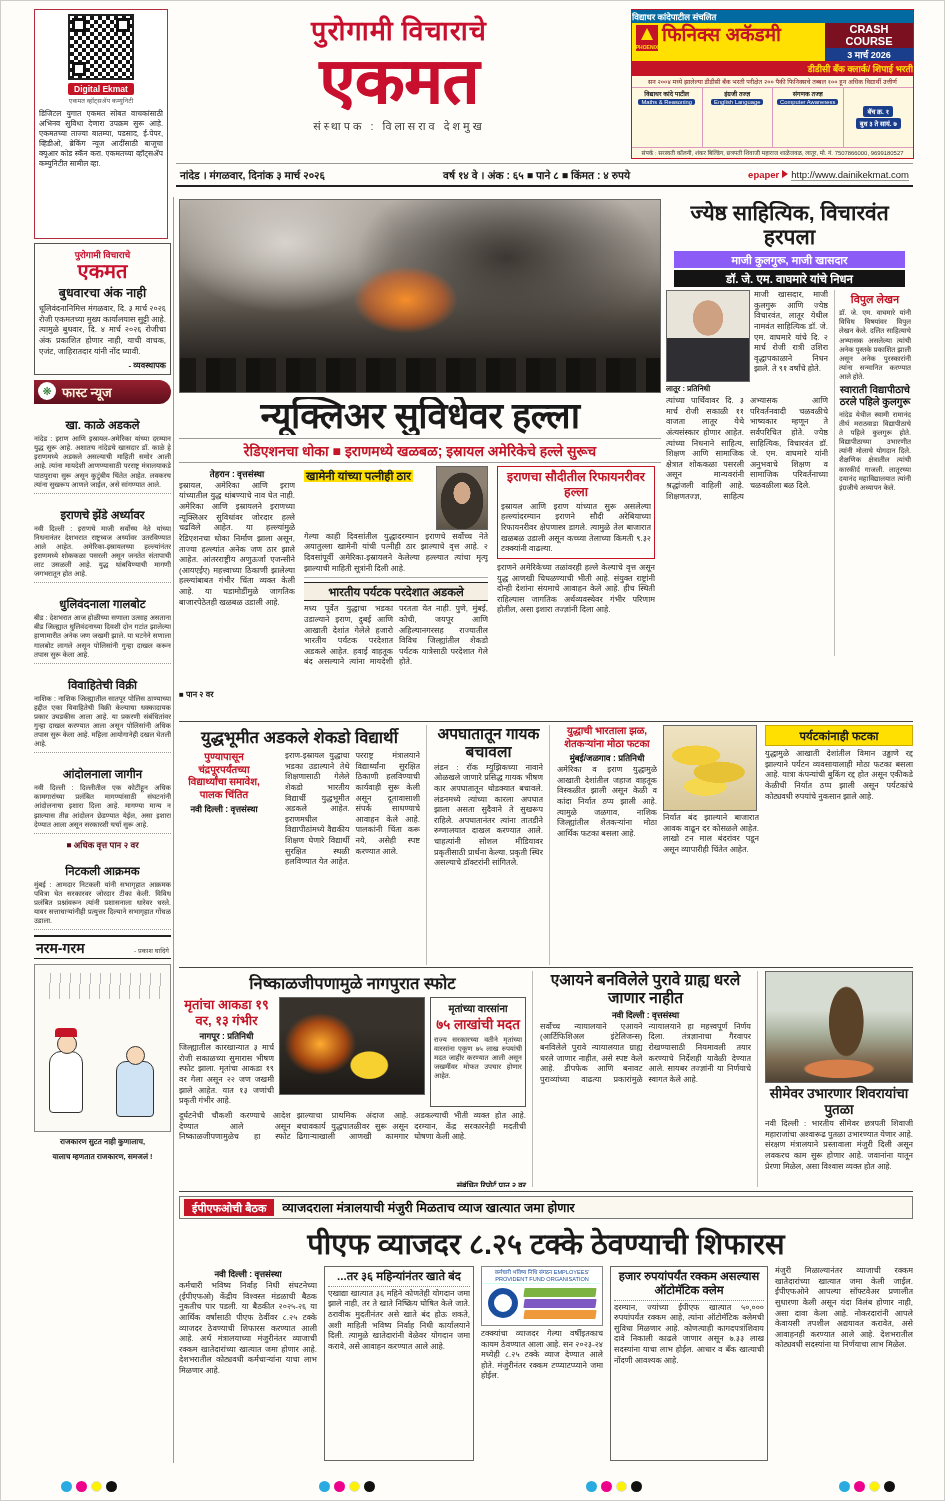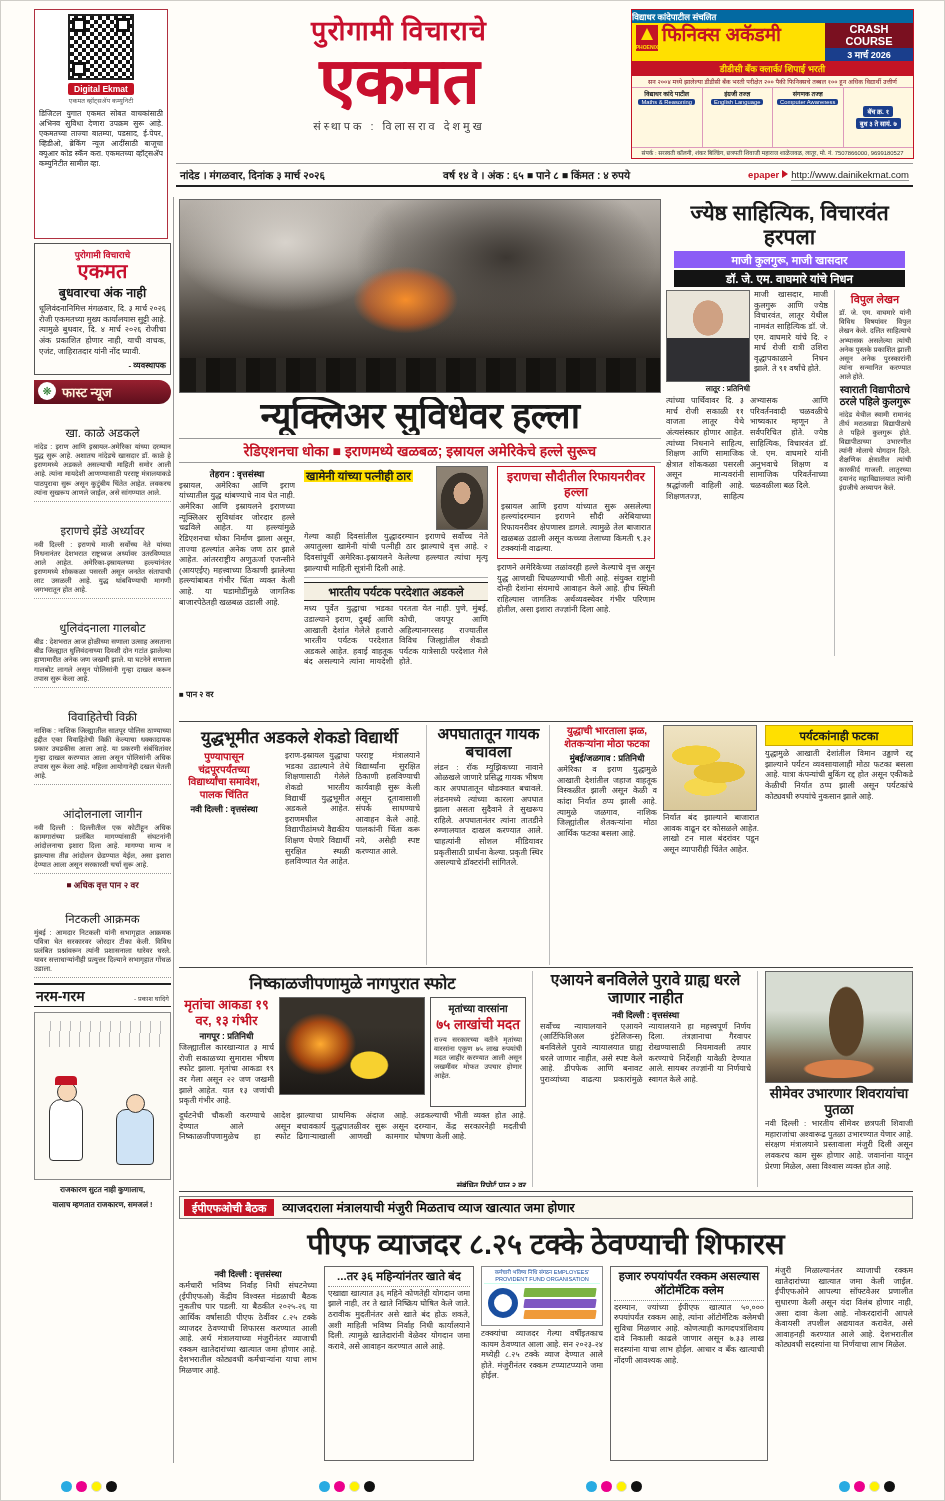--- a/index.html
+++ b/index.html
@@ -34,41 +34,41 @@
   .ad{border:1.5px solid #c41425;background:#fff8e0;display:flex;flex-direction:column;overflow:hidden}
   .ad-top{background:#0369a1;color:#fff;font-size:8.5px;font-weight:bold;text-align:left;padding:1px 0}
   .ad-mid{display:flex}
   .ad-brand-wrap{flex:1;background:#ffe000;display:flex;align-items:flex-start;gap:4px;padding:2px 4px}
   .ad-logo{width:22px;height:26px;background:#c41425;color:#ffe000;font-size:5px;font-weight:bold;display:flex;align-items:flex-end;justify-content:center;padding-bottom:1px;position:relative}
   .ad-logo:before{content:"";position:absolute;top:3px;left:5px;width:0;height:0;border-left:6px solid transparent;border-right:6px solid transparent;border-bottom:12px solid #ffe000}
   .ad-brand{font-size:19px;font-weight:800;color:#c41425;line-height:1}
   .ad-crash{width:88px;background:#7a1020;color:#fff;text-align:center;display:flex;flex-direction:column;justify-content:center}
   .ad-crash .c1{font-size:11px;font-weight:bold}
   .ad-crash .c2{background:#1a3e8c;font-size:9px;font-weight:bold;margin-top:1px}
-  .ad-exam{background:#c41425;color:#ffe000;font-size:9px;font-weight:bold;text-align:center;padding:1px 0}
+  .ad-exam{background:#c41425;color:#ffe000;font-size:9px;font-weight:bold;text-align:right;padding:1px 0}
   .ad-note{font-size:6.3px;color:#7a1020;text-align:center;padding:1px 2px;border-bottom:1px solid #d9b}
   .ad-fac{display:flex;flex:1}
   .ad-cell{flex:1;border-right:1px solid #d9b;display:flex;flex-direction:column;align-items:center;padding:1px}
   .ad-cell:last-child{border-right:none}
   .ad-cell .nm{font-size:6.3px;font-weight:bold;color:#222;text-align:center}
   .ad-cell .sb{background:#1a3e8c;color:#fff;font-size:5.8px;padding:0 3px;border-radius:2px;margin-top:1px;text-align:center}
   .ad-batch{display:flex;flex-direction:column;gap:1px;justify-content:center}
   .ad-batch span{background:#1a3e8c;color:#fff;font-size:6.5px;font-weight:bold;padding:1px 4px;border-radius:2px;text-align:center}
   .ad-contact{font-size:5.9px;color:#333;text-align:center;border-top:1px solid #d9b;padding:1px}
   
   .sidebar{display:flex;flex-direction:column;gap:5px;overflow:hidden}
   .notice{border:1px solid #555;padding:4px;text-align:center}
   .n-tag{font-family:"Liberation Serif",serif;color:#c8102e;font-weight:bold;font-size:9px}
   .n-logo{font-family:"Liberation Serif",serif;color:#c8102e;font-weight:800;font-size:20px;line-height:1}
   .n-head{font-weight:bold;font-size:12.5px;margin:3px 0}
   .n-sign{font-size:8px;font-weight:bold;text-align:right;margin-top:2px}
   .fn-bar{position:relative;background:linear-gradient(180deg,#97202f,#5e0f1c);color:#ffefd8;font-weight:bold;font-size:13px;padding:3px 6px 3px 28px;border-radius:0 14px 14px 0}
   .fn-ico{position:absolute;left:4px;top:2px;width:18px;height:18px;background:#fff;border-radius:50%;color:#2e7d32;font-size:11px;text-align:center;line-height:18px}
   .fn-item{border-bottom:1px dotted #999;padding-bottom:4px}
-  .fn-h{font-weight:normal;font-size:11.5px;text-align:center;margin:16px 0 2px}
+  .fn-h{font-weight:bold;font-size:11.5px;text-align:center;margin:8px 0 2px}
   .fn-more{font-weight:bold;font-size:8.5px;text-align:center;color:#5e0f1c}
   .ct-head{border-top:2px solid #222;border-bottom:1px solid #222;display:flex;justify-content:space-between;align-items:baseline;padding:1px 2px}
   .ct-title{font-weight:800;font-size:14px}
   .ct-credit{font-size:6.5px;color:#444}
   .cartoon-img{height:168px;border:1px solid #888;background:#fcfaf4;position:relative;overflow:hidden}
   .fig{position:absolute;border:1.5px solid #333;background:#fff}
   .f1{left:14px;bottom:18px;width:34px;height:62px;border-radius:12px 12px 4px 4px}
   .f1:before{content:"";position:absolute;top:-18px;left:7px;width:18px;height:18px;border:1.5px solid #333;border-radius:50%;background:#f6d7b8}
   .f1:after{content:"";position:absolute;top:-24px;left:5px;width:22px;height:9px;background:#c41425;border-radius:4px 4px 0 0}
   .f2{right:16px;bottom:14px;width:38px;height:56px;border-radius:10px 10px 4px 4px;background:#cfe3f5}
@@ -78,21 +78,21 @@
   
   .photo-main{background:
     radial-gradient(70px 45px at 47% 52%, rgba(255,145,40,.95), rgba(255,100,20,.45) 55%, rgba(0,0,0,0) 75%),
     radial-gradient(200px 120px at 68% 30%, #3c3732, rgba(60,55,50,0) 75%),
     radial-gradient(160px 100px at 22% 22%, #d8d3cc, rgba(216,211,204,0) 70%),
     linear-gradient(180deg,#b7b1aa 0%,#8a847c 35%,#4d4740 62%,#2a2622 82%,#1c1a17 100%);position:relative;border:1px solid #666}
   .skyline{position:absolute;left:0;right:0;bottom:0;height:34px;background:repeating-linear-gradient(90deg,#191714 0 16px,#2b2824 16px 26px,#14120f 26px 40px)}
   .portrait{width:84px;height:92px;border:1px solid #666;background:
     radial-gradient(24px 28px at 50% 30%, #cfa183 62%, rgba(0,0,0,0) 64%),
     linear-gradient(180deg,#e9e4d9 0 52%, #2f2f33 52%)}
-  .caption{font-size:7.5px;font-weight:bold;text-align:right;margin-top:1px}
+  .caption{font-size:7.5px;font-weight:bold;text-align:left;margin-top:1px}
   .photo-woman{width:52px;height:64px;border:1px solid #666;background:
     radial-gradient(14px 18px at 50% 42%, #d0a788 60%, rgba(0,0,0,0) 62%),
     radial-gradient(30px 40px at 50% 55%, #3a332b 70%, rgba(0,0,0,0) 72%),
     linear-gradient(180deg,#8d8273 0 30%,#5d5448 100%)}
   .photo-banana{width:94px;height:86px;border:1px solid #666;background:
     radial-gradient(34px 14px at 35% 35%, #f2cf3a 70%, rgba(0,0,0,0) 72%),
     radial-gradient(36px 15px at 60% 55%, #e8c235 70%, rgba(0,0,0,0) 72%),
     radial-gradient(30px 13px at 45% 72%, #f6d84e 70%, rgba(0,0,0,0) 72%),
     linear-gradient(180deg,#efe3c2,#d9c89a)}
   .photo-fire{border:1px solid #666;background:

